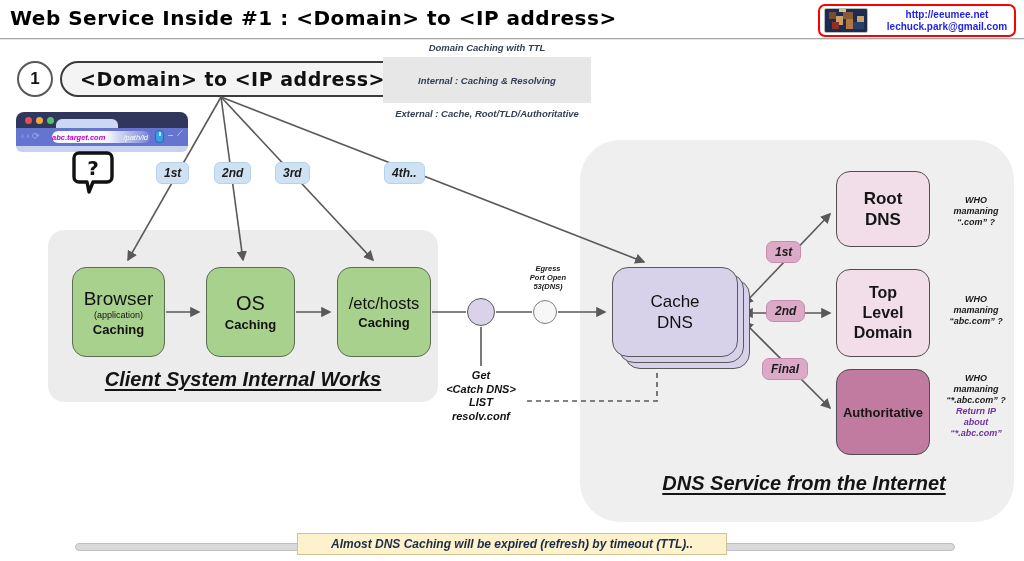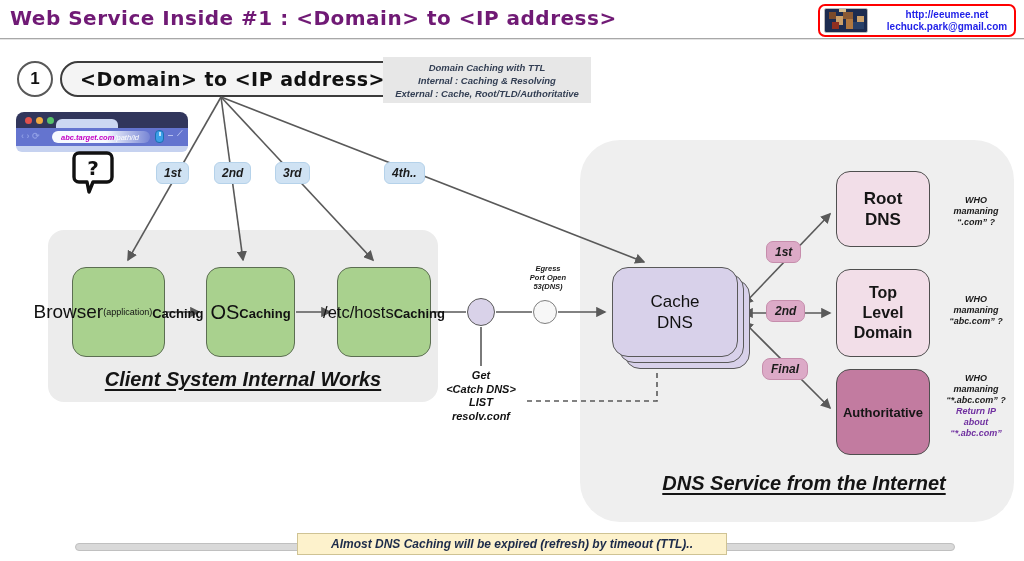--- a/index.html
+++ b/index.html
@@ -2,57 +2,57 @@
 <html><head>
 <meta charset="utf-8">
 <style>
   * { margin:0; padding:0; box-sizing:border-box; }
   html,body { width:1024px; height:561px; background:#ffffff; overflow:hidden;
               font-family:"Liberation Sans", sans-serif; }
   .abs { position:absolute; }
   #stage { position:relative; width:1024px; height:561px; background:#fff; }
 
   
-  #page-title { left:10px; top:6px; font-size:20px; font-weight:bold; color:#701a75;
+  #page-title { left:10px; top:6px; font-size:20px; font-weight:bold; color:#000000;
                 letter-spacing:0.5px; font-family:"DejaVu Sans", sans-serif; }
   #title-rule { left:0; top:38px; width:1024px; height:2px; background:#a8a8a8;
                 border-bottom:1px solid #e3e3e3; }
   #contact-box { left:818px; top:4px; width:198px; height:33px; border:2px solid #ff0000;
                  border-radius:7px; background:#fff; display:flex; align-items:center;
                  padding:2px 4px; gap:16px; }
   #contact-text { flex:1; text-align:center; color:#1f1fe8; font-weight:bold;
                   font-size:10px; line-height:12px; }
   #contact-photo { width:44px; height:25px; border:1px solid #bbb; border-radius:2px; }
 
   
   #step-circle { left:17px; top:61px; width:36px; height:36px; border:2px solid #595959;
                  border-radius:50%; display:flex; align-items:center; justify-content:center;
                  font-size:17px; font-weight:bold; color:#111; background:#fff; }
   #step-pill { left:60px; top:61px; height:36px; border:2.5px solid #3c3c3c; border-radius:19px;
                background:#f4f4f4; display:flex; align-items:center; padding:0 18px;
                font-size:19px; font-weight:bold; color:#111; letter-spacing:0.5px;
                font-family:"DejaVu Sans", sans-serif; }
   #note-box { left:383px; top:57px; width:208px; height:46px; background:#e7e7e7;
               display:flex; flex-direction:column; justify-content:center; text-align:center;
-              font-size:9.5px; font-style:italic; font-weight:bold; color:#333f54; line-height:13px; }
+              font-size:9.5px; font-style:italic; font-weight:bold; color:#333f54; line-height:13px;gap:20px; }
 
   
   #browser { left:16px; top:112px; width:172px; height:40px; z-index:3; }
   #browser-top { position:absolute; left:0; top:0; width:172px; height:16px; background:#31365c;
                  border-radius:8px 8px 0 0; }
   .dot { position:absolute; top:5px; width:7px; height:7px; border-radius:50%; }
   #dot-red { left:9px; background:#e0514d; } #dot-yellow { left:20px; background:#efa941; }
   #dot-green { left:31px; background:#56c16a; }
   #browser-tab { position:absolute; left:40px; top:7px; width:62px; height:9px; background:#ccd7f2;
                  border-radius:6px 6px 0 0; }
   #browser-nav { position:absolute; left:0; top:16px; width:172px; height:18px; background:#6474cf; }
   #nav-arrows { position:absolute; left:5px; top:3px; color:#8d9ce4; font-size:9px; font-weight:bold; }
   #address-pill { position:absolute; left:36px; top:3px; width:98px; height:12px; border-radius:6px;
                   background:linear-gradient(90deg,#f7faff 55%, rgba(255,255,255,0.12));
-                  display:flex; align-items:center; justify-content:center; padding-right:2px;
+                  display:flex; align-items:center; justify-content:space-between; padding-right:2px;
                   font-size:7.5px; font-style:italic; font-weight:bold; white-space:nowrap; }
   #url-host { color:#c400c4; } #url-path { color:#ffffff; font-weight:normal; }
   #mouse-icon { position:absolute; left:139px; top:2px; width:9px; height:13px; background:#3b9fe8;
                 border:1px solid #1d6fb0; border-radius:4px; }
   #mouse-icon::after { content:""; position:absolute; left:3px; top:1px; width:2px; height:4px; background:#bfe3ff; }
   #min-glyph { position:absolute; left:152px; top:2px; color:#dfe6ff; font-size:9px; }
   #resize-glyph { position:absolute; left:161px; top:1px; color:#dfe6ff; font-size:8px; }
   #browser-bottom { position:absolute; left:0; top:34px; width:172px; height:6px; background:#c6d2f0;
                     border-radius:0 0 6px 6px; }
   #question-bubble { left:72px; top:150px; z-index:3; }
@@ -71,21 +71,21 @@
                     font-size:20px; font-weight:bold; font-style:italic; color:#141414;
                     text-decoration:underline; text-underline-offset:3px; }
   #dns-panel { left:580px; top:140px; width:434px; height:382px; background:#efefef;
                border-radius:40px; z-index:1; }
   #dns-heading { left:604px; top:472px; width:400px; text-align:center; z-index:3;
                  font-size:20px; font-weight:bold; font-style:italic; color:#141414;
                  text-decoration:underline; text-underline-offset:3px; }
 
   
   .gbox { z-index:3; background:#a9d18e; border:1.5px solid #5c6e52; border-radius:14px;
-          display:flex; flex-direction:row; align-items:center; justify-content:center;
+          display:flex; flex-direction:column; align-items:center; justify-content:center;
           color:#111; text-align:center; }
   #box-browser { left:72px; top:267px; width:93px; height:90px; }
   #box-os { left:206px; top:267px; width:89px; height:90px; }
   #box-hosts { left:337px; top:267px; width:94px; height:90px; }
   .gbox .big { font-size:19px; } #box-os .big { font-size:20px; } #box-hosts .big { font-size:16.5px; }
   .gbox .small { font-size:9px; line-height:10px; }
   .gbox .cap { font-size:13px; font-weight:bold; margin-top:2px; }
 
   
   #circle-resolv { left:467px; top:298px; width:28px; height:28px; border-radius:50%;
@@ -101,21 +101,21 @@
   .cache-layer { background:#d8d1ea; border:1.5px solid #595959; border-radius:16px;
                  width:126px; height:90px; }
   #cache-l3 { left:624px; top:279px; z-index:2; }
   #cache-l2 { left:618px; top:273px; z-index:2; }
   #cache-main { left:612px; top:267px; z-index:3; display:flex; flex-direction:column;
                 align-items:center; justify-content:center; font-size:17px; color:#111; line-height:21px; }
 
   
   .hop { z-index:3; background:#dcaac7; border:1px solid #c68dac; border-radius:7px;
          font-size:12px; font-weight:bold; font-style:italic; color:#1c1c1c; padding:3px 8px; }
-  #hop-1 { left:766px; top:241px; } #hop-2 { left:766px; top:300px; } #hop-final { left:762px; top:358px;border-radius:8px; }
+  #hop-1 { left:766px; top:241px; } #hop-2 { left:766px; top:300px; } #hop-final { left:762px; top:358px; }
 
   
   .dnsbox { z-index:3; border:1.5px solid #4f4f4f; border-radius:14px; display:flex;
             align-items:center; justify-content:center; text-align:center; color:#161616;
             font-weight:bold; }
   #box-root { left:836px; top:171px; width:94px; height:76px; background:#f2dee8; font-size:17px; line-height:21px; }
   #box-tld { left:836px; top:269px; width:94px; height:88px; background:#f2dee8; font-size:16px; line-height:20px; }
   #box-auth { left:836px; top:369px; width:94px; height:86px; background:#c27ba0; font-size:13px; }
   #box-root span, #box-tld span { display:block; width:70px; margin:0 auto; }
 

